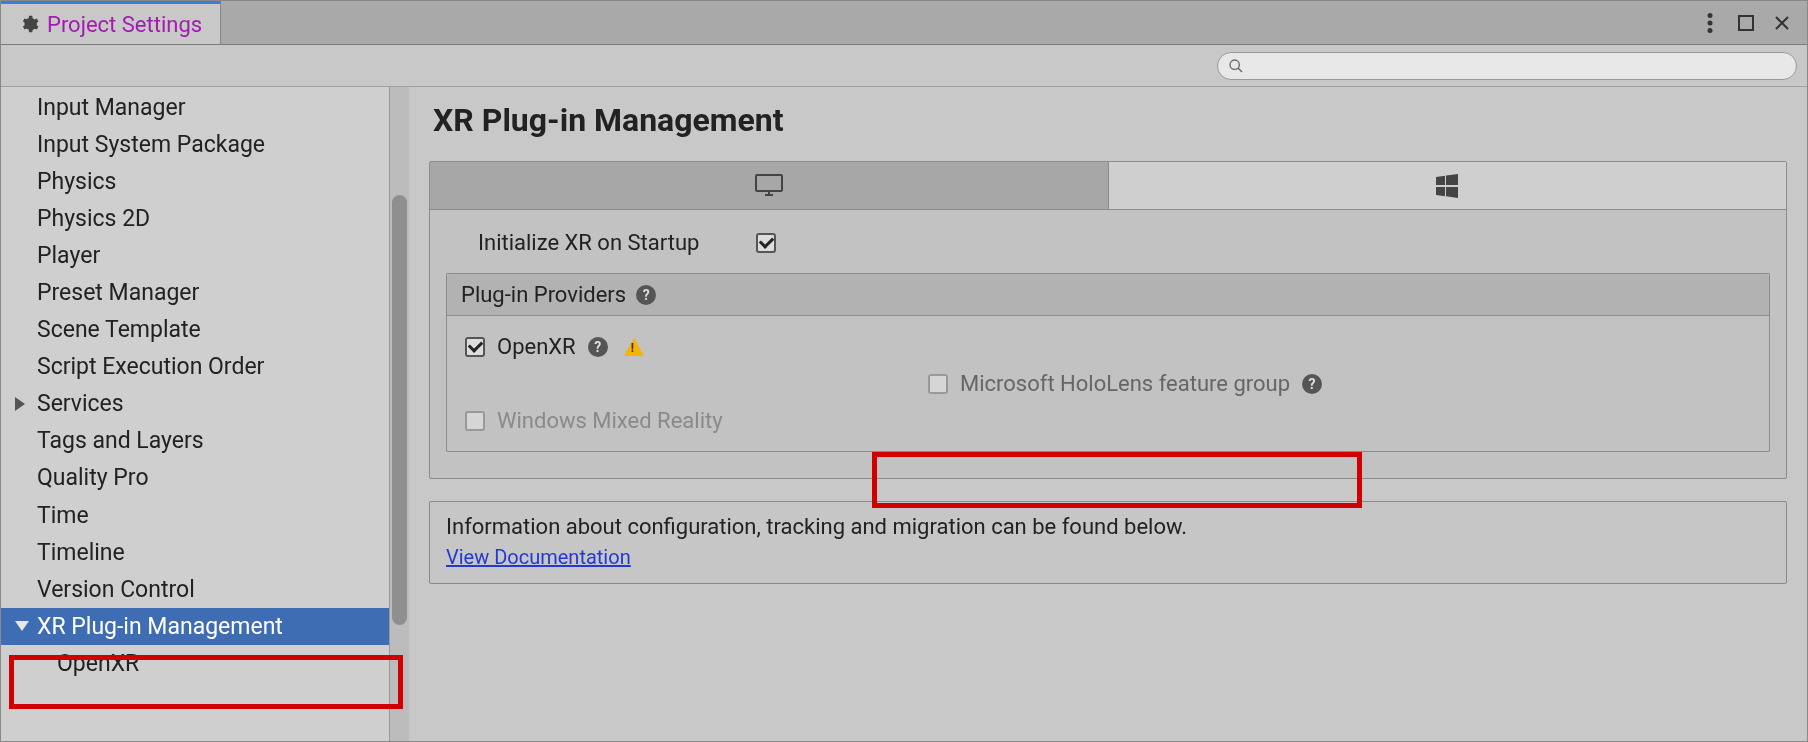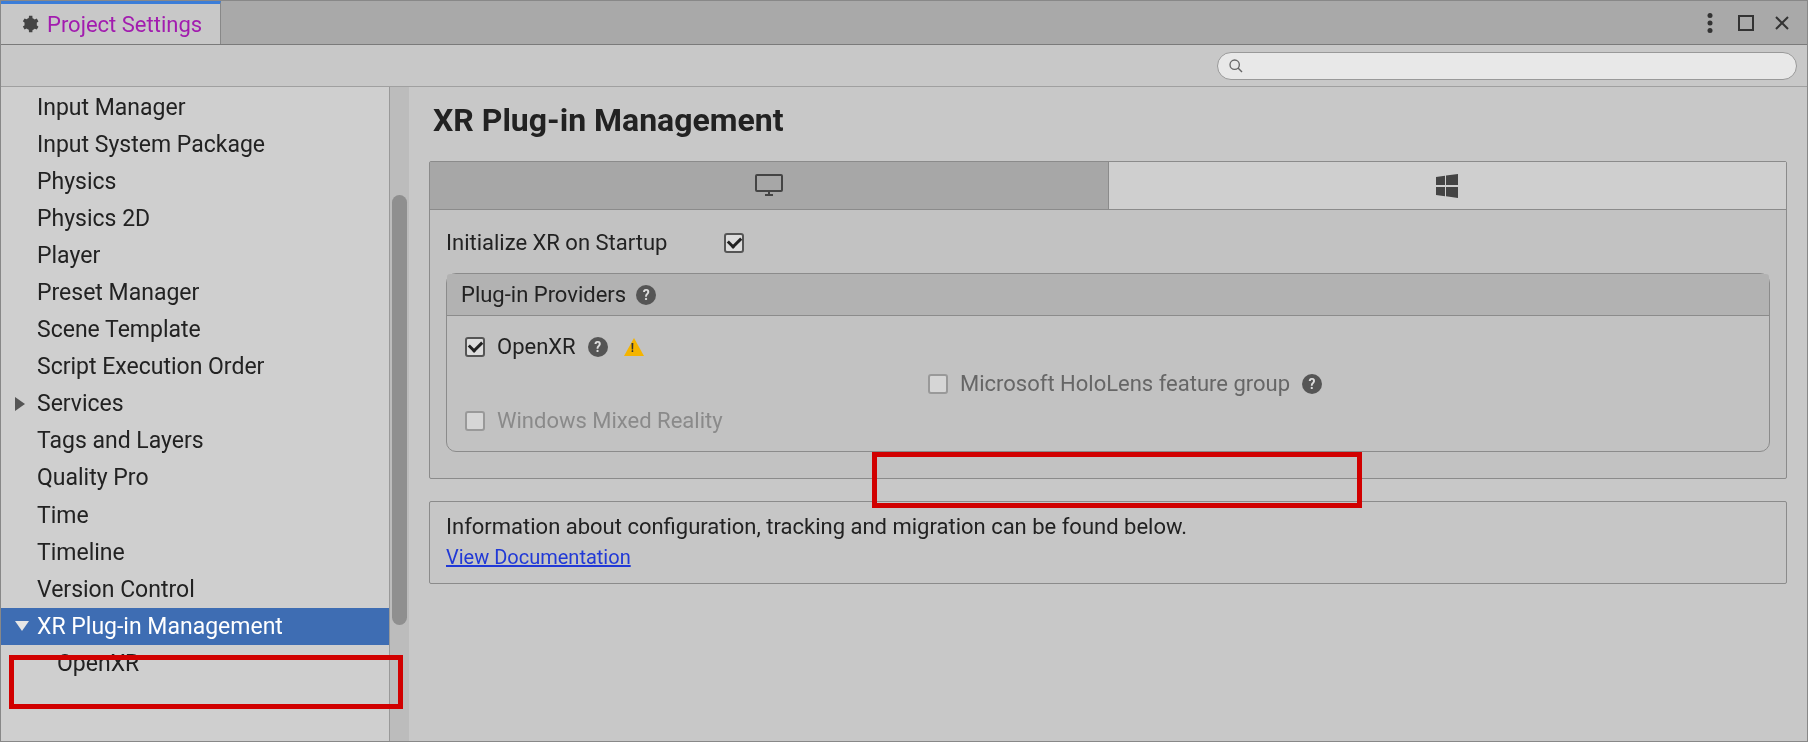--- a/index.html
+++ b/index.html
@@ -40,26 +40,26 @@
 .page-title { font-size: 32px; font-weight: 700; color: #222; margin: 4px 0 22px 4px; }
 
 .panel { border: 1px solid #8b8b8b; background: #c2c2c2; border-radius: 2px; }
 .tabs { display: flex; height: 48px; border-bottom: 1px solid #8b8b8b; }
 .ptab { flex: 1; display: flex; align-items: center; justify-content: center; background: #cfcfcf; color: #444; cursor: pointer; }
 .ptab.active { background: #a7a7a7; }
 .ptab + .ptab { border-left: 1px solid #8b8b8b; }
 
 .panel-body { padding: 14px 16px 26px 16px; }
 .cb-row { display: flex; align-items: center; gap: 18px; font-size: 22px; color: #222; margin: 6px 0 18px 0; }
-.cb-row .label { min-width: 260px; }
+.cb-row .label { min-width: 260px; margin-left: 32px; }
 .checkbox { width: 20px; height: 20px; border: 2px solid #555; border-radius: 3px; background: #ddd; display: inline-flex; align-items: center; justify-content: center; }
 .checkbox.checked::after { content: ""; width: 10px; height: 6px; border-left: 3px solid #222; border-bottom: 3px solid #222; transform: rotate(-45deg) translate(1px,-1px); }
 .checkbox.disabled { border-color: #999; background: #d6d6d6; }
 
-.subpanel { border: 1px solid #8b8b8b; border-radius: 10px; background: #c2c2c2; }
+.subpanel { border: 1px solid #8b8b8b; border-radius: 1px; background: #c2c2c2; }
 .subpanel-header { background: #b2b2b2; padding: 8px 14px; font-size: 22px; color: #222; display: flex; align-items: center; gap: 10px; border-bottom: 1px solid #8b8b8b; border-radius: 3px 3px 0 0; }
 .help-icon { width: 20px; height: 20px; border-radius: 50%; background: #555; color: #ddd; font-size: 14px; font-weight: 700; display: inline-flex; align-items: center; justify-content: center; }
 .subpanel-body { padding: 12px 18px; }
 .prov-row { display: flex; align-items: center; gap: 12px; font-size: 22px; color: #222; padding: 6px 0; }
 .prov-row.sub { padding-left: 34px; color: #666; justify-content: center; }
 .prov-row.dis { color: #8a8a8a; }
 .warn-icon { width: 0; height: 0; border-left: 10px solid transparent; border-right: 10px solid transparent; border-bottom: 18px solid #f5b400; position: relative; margin-left: 4px; }
 .warn-icon::after { content: "!"; position: absolute; left: -3px; top: 3px; font-size: 12px; color: #333; font-weight: 700; }
 
 .info-panel { margin-top: 22px; border: 1px solid #8b8b8b; border-radius: 2px; padding: 12px 16px 14px 16px; background: #c6c6c6; }

